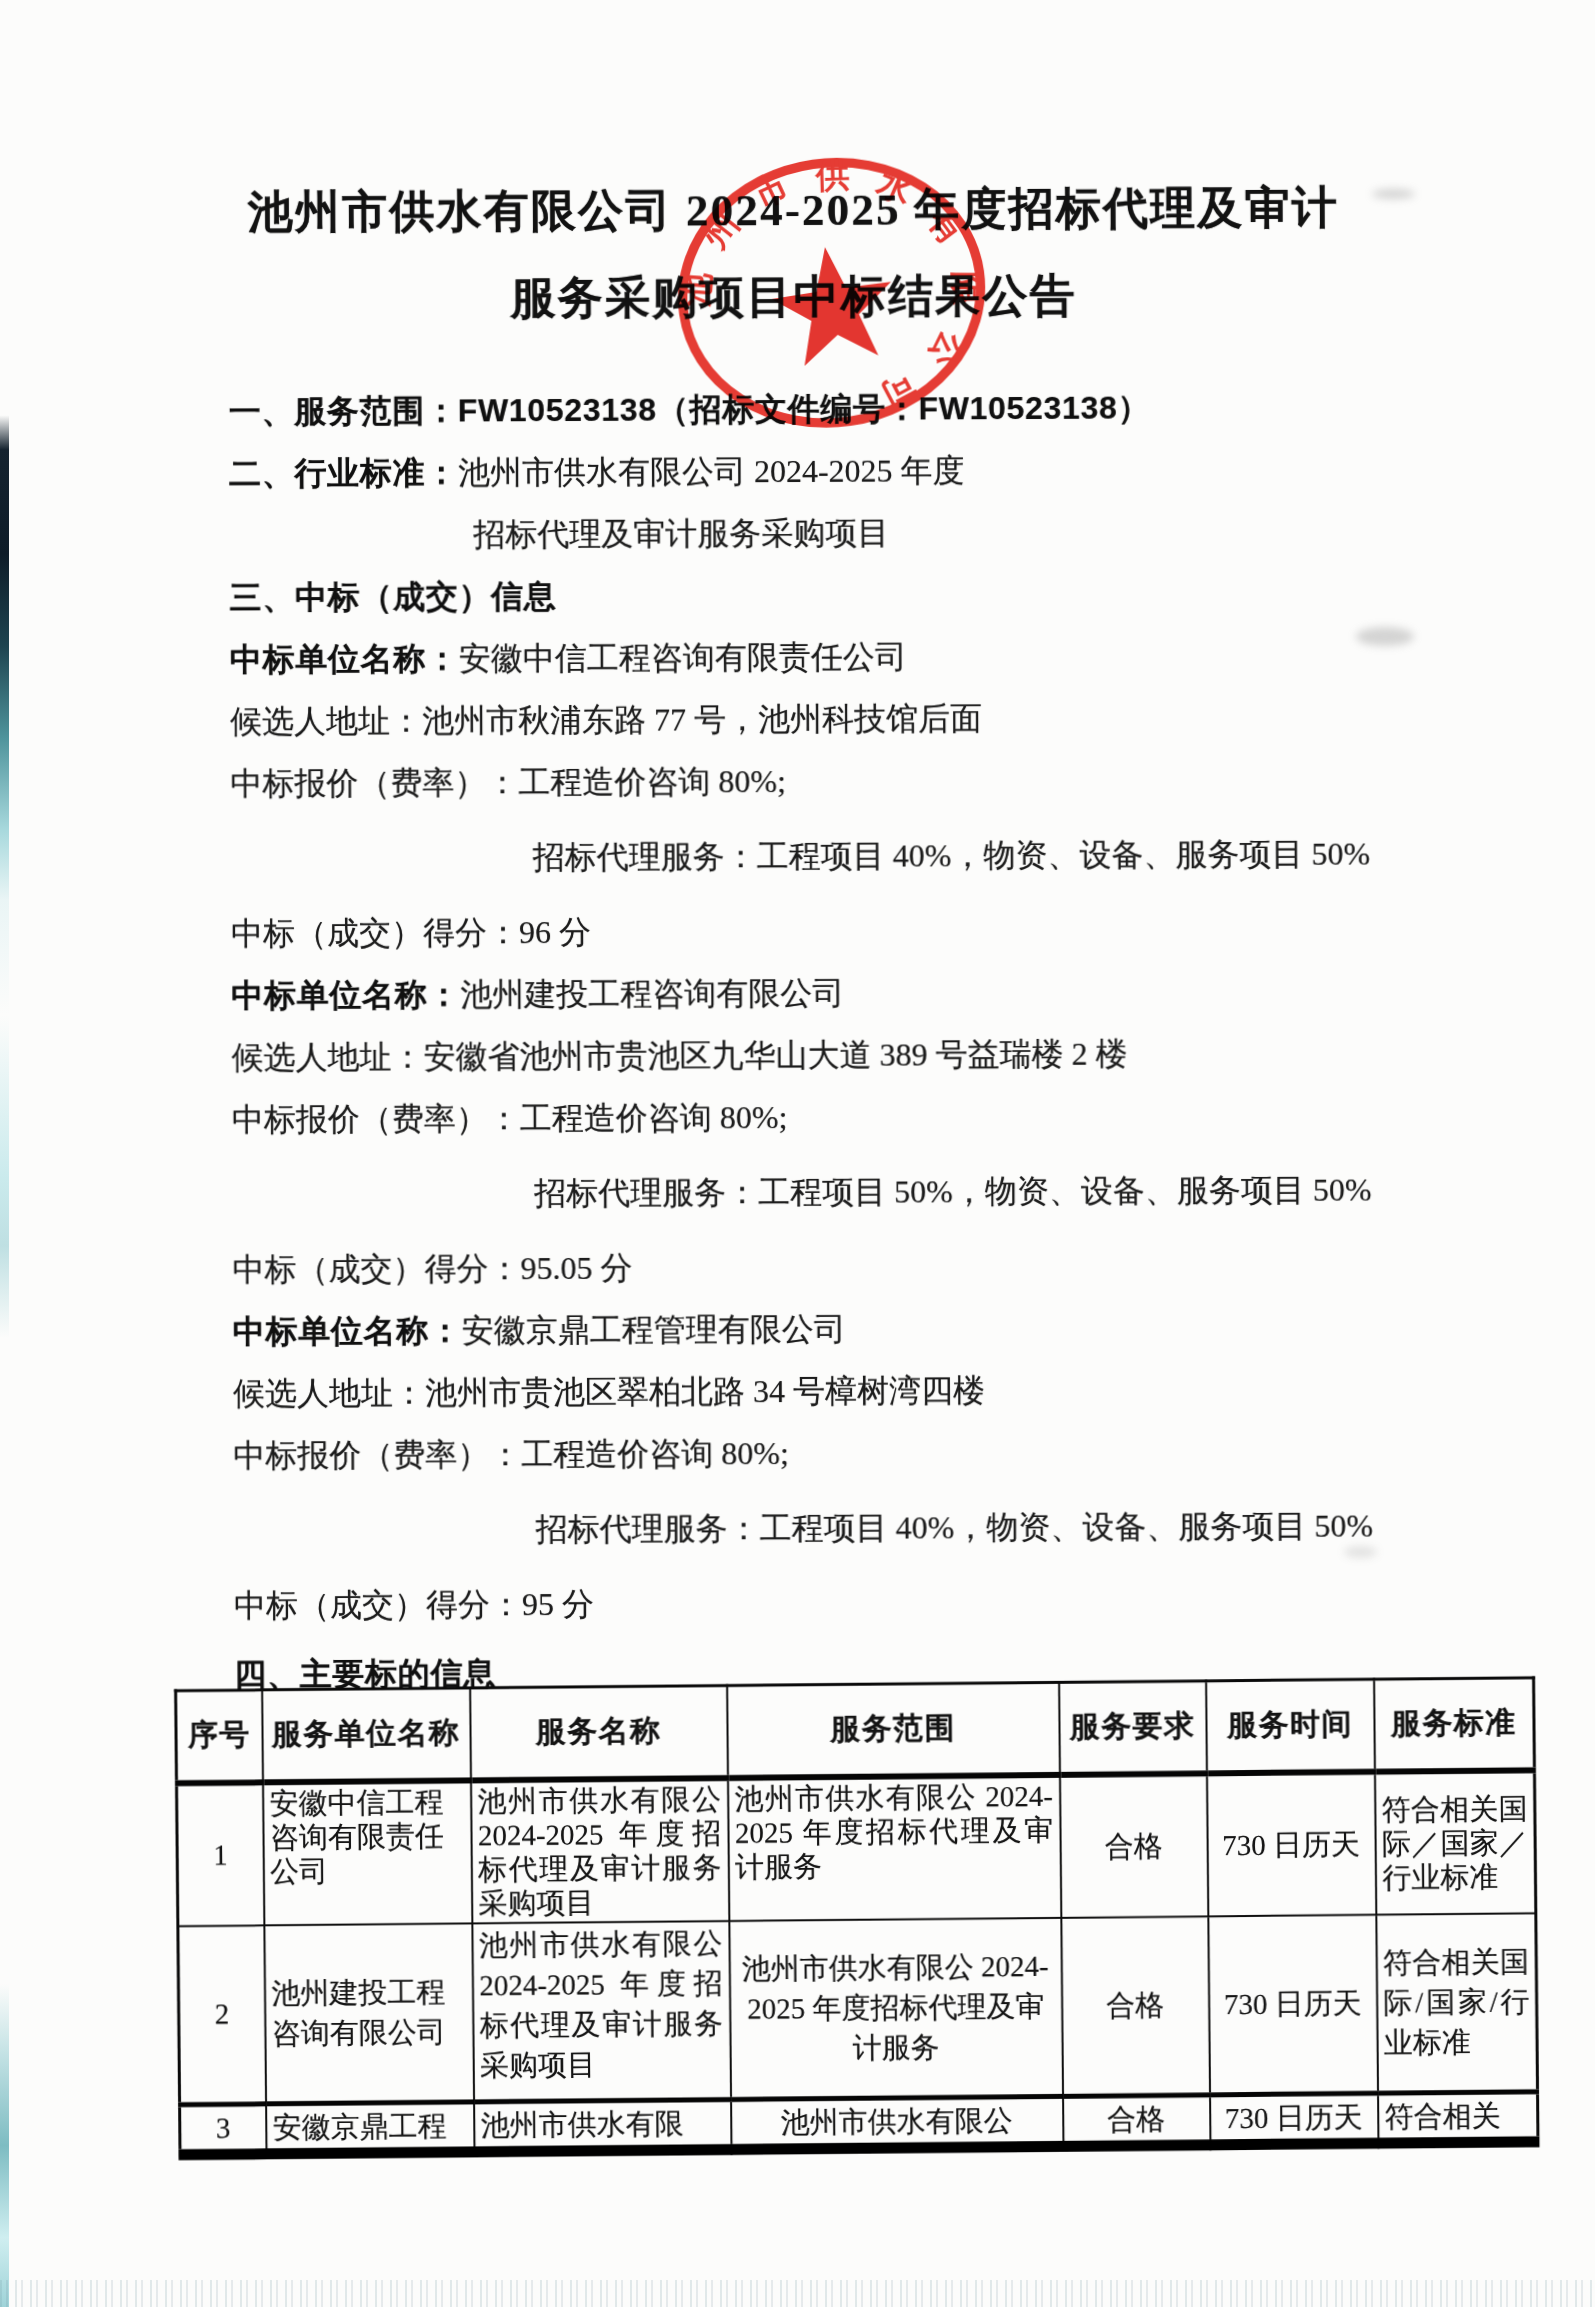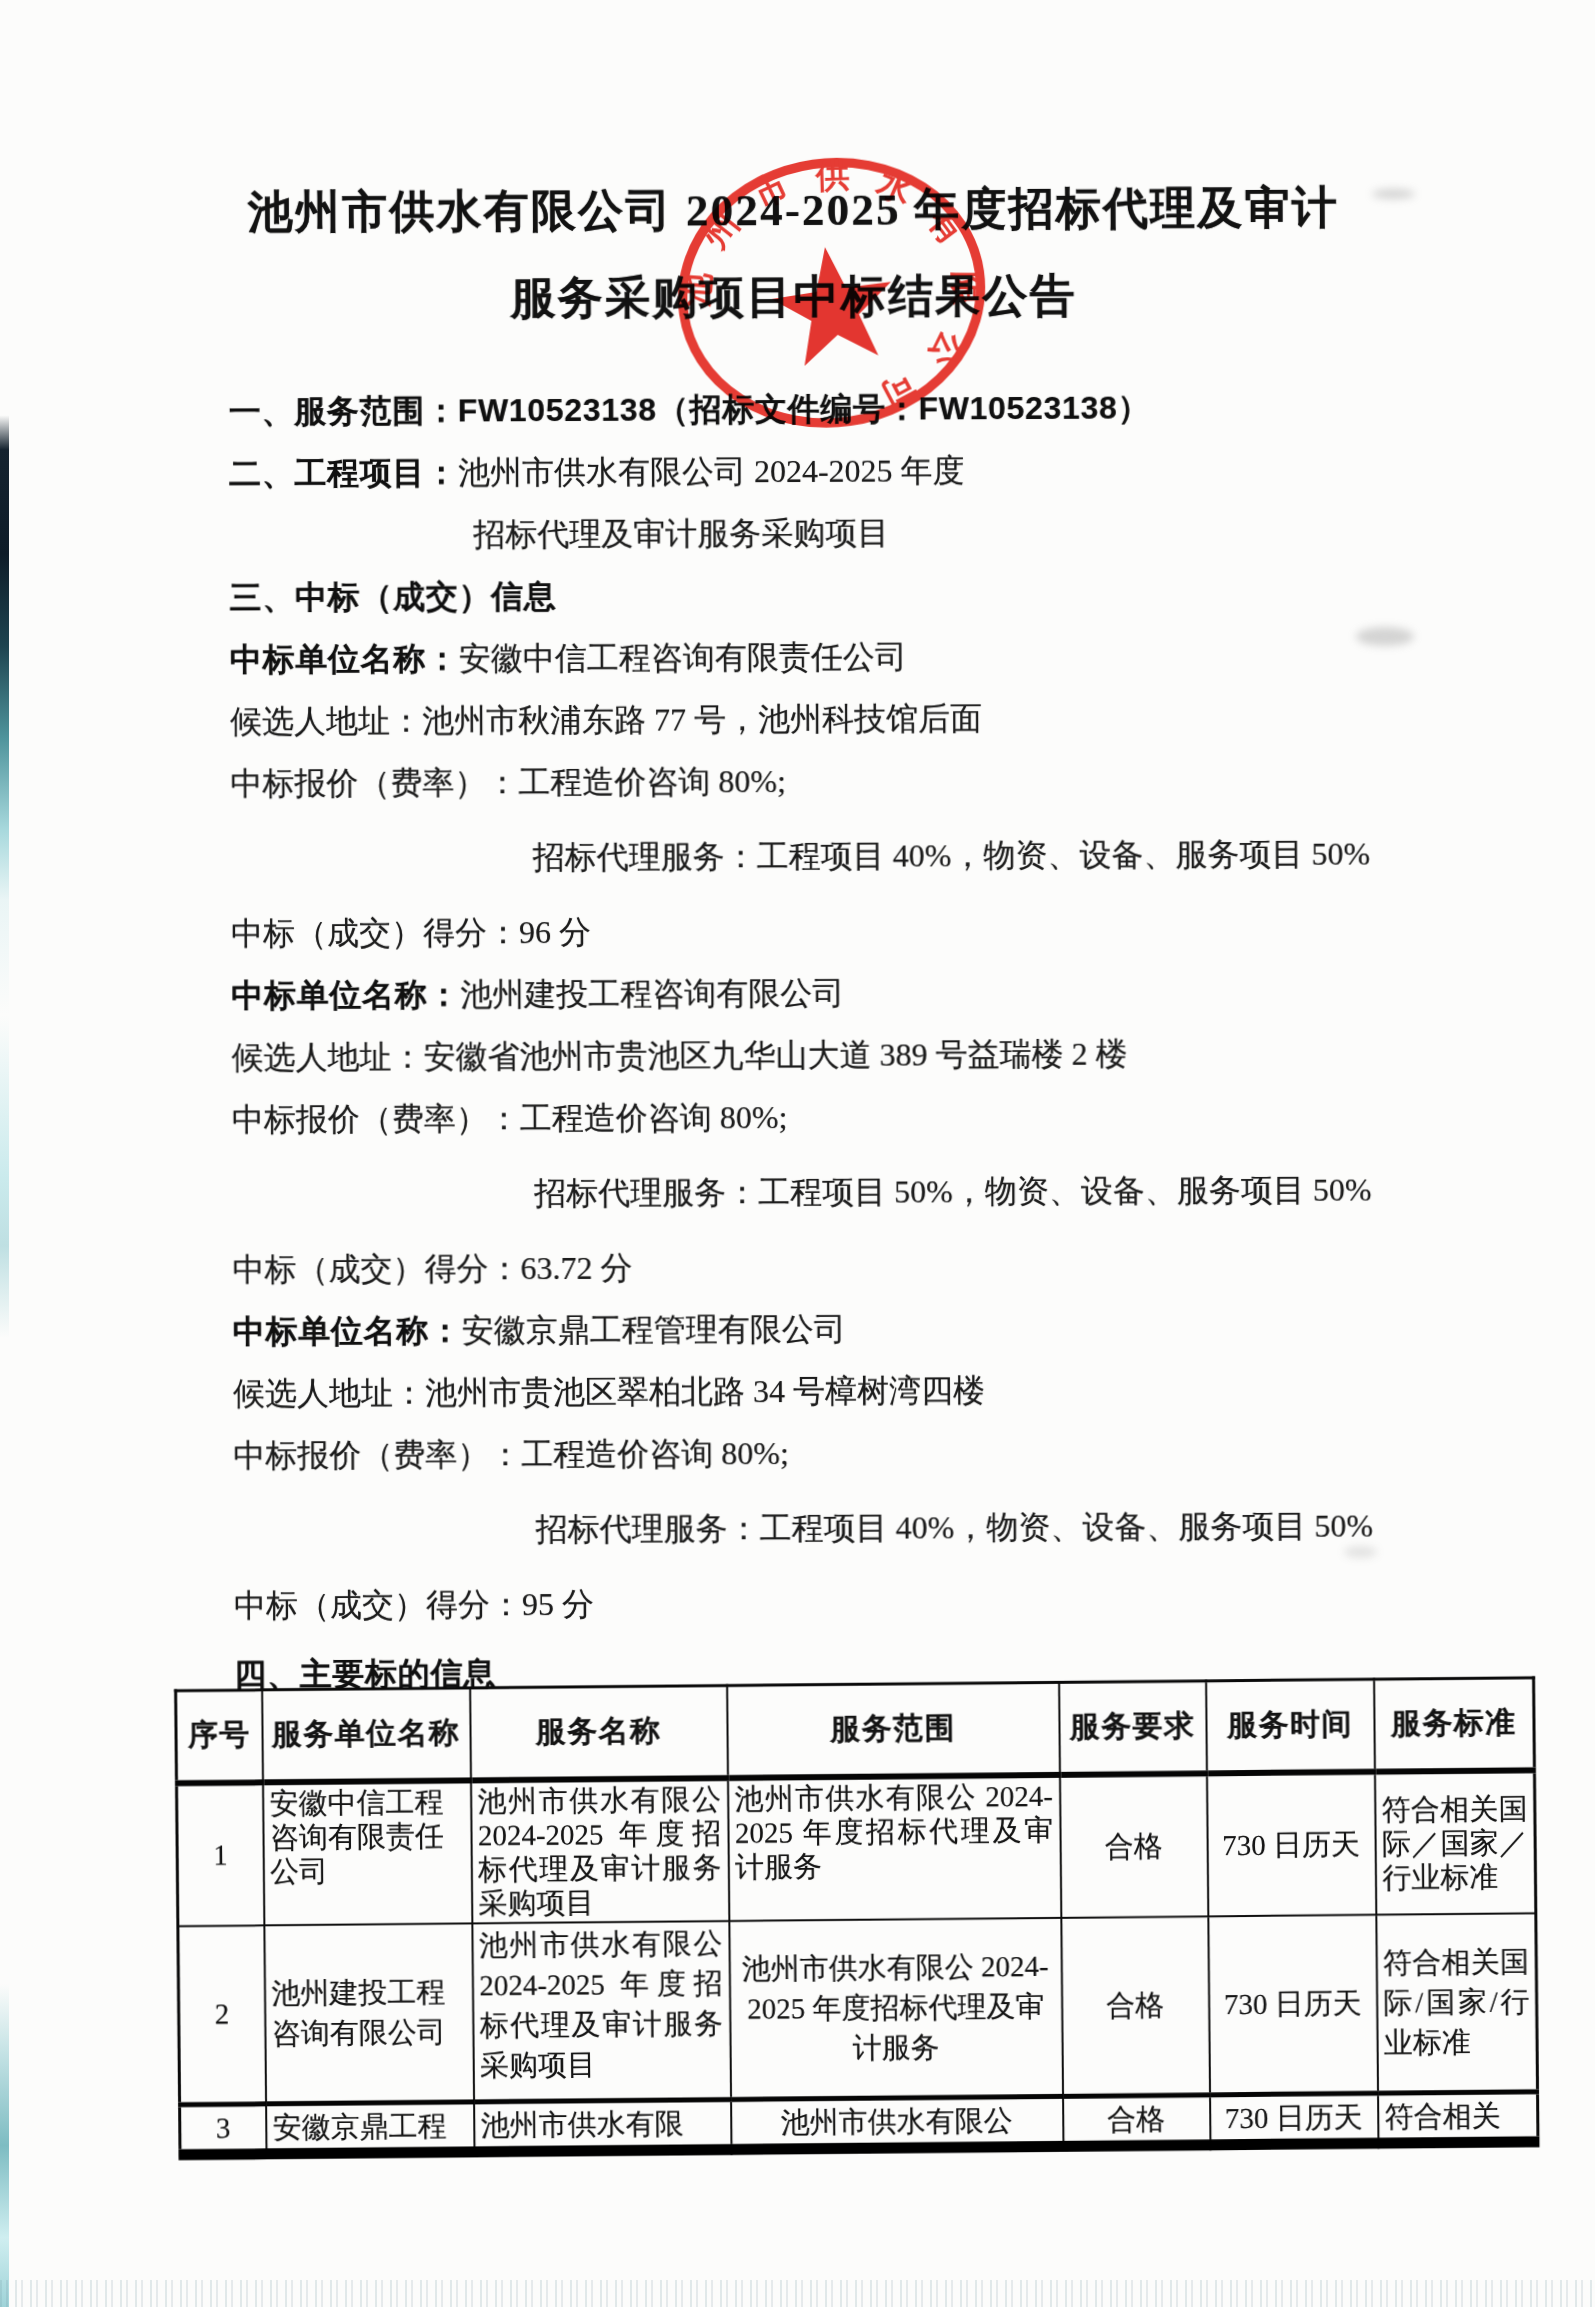--- a/index.html
+++ b/index.html
@@ -113,36 +113,36 @@
 
   <div class="title">
     <div>池州市供水有限公司 2024-2025 年度招标代理及审计</div>
     <div>服务采购项目中标结果公告</div>
   </div>
 
   <div class="bodytext">
 
     <div class="line"><span class="lbl">一、服务范围：</span><span class="lbl">FW10523138（招标文件编号：FW10523138）</span></div>
 
-    <div class="line"><span class="lbl">二、工程项目：</span><span>池州市供水有限公司 2024-2025 年度</span></div>
+    <div class="line"><span class="lbl">二、行业标准：</span><span>池州市供水有限公司 2024-2025 年度</span></div>
     <div class="line indent1">招标代理及审计服务采购项目</div>
 
     <div class="line"><span class="lbl">三、中标（成交）信息</span></div>
 
     <div class="line"><span class="lbl">中标单位名称：</span><span>安徽中信工程咨询有限责任公司</span></div>
     <div class="line"><span>候选人地址：</span><span>池州市秋浦东路 77 号，池州科技馆后面</span></div>
     <div class="line"><span>中标报价（费率）：</span><span>工程造价咨询 80%;</span></div>
     <div class="line indent2 svc">招标代理服务：工程项目 40%，物资、设备、服务项目 50%</div>
     <div class="line"><span>中标（成交）得分：</span><span>96 分</span></div>
 
     <div class="line"><span class="lbl">中标单位名称：</span><span>池州建投工程咨询有限公司</span></div>
     <div class="line"><span>候选人地址：</span><span>安徽省池州市贵池区九华山大道 389 号益瑞楼 2 楼</span></div>
     <div class="line"><span>中标报价（费率）：</span><span>工程造价咨询 80%;</span></div>
     <div class="line indent2 svc">招标代理服务：工程项目 50%，物资、设备、服务项目 50%</div>
-    <div class="line"><span>中标（成交）得分：</span><span>63.72 分</span></div>
+    <div class="line"><span>中标（成交）得分：</span><span>95.05 分</span></div>
 
     <div class="line"><span class="lbl">中标单位名称：</span><span>安徽京鼎工程管理有限公司</span></div>
     <div class="line"><span>候选人地址：</span><span>池州市贵池区翠柏北路 34 号樟树湾四楼</span></div>
     <div class="line"><span>中标报价（费率）：</span><span>工程造价咨询 80%;</span></div>
     <div class="line indent2 svc">招标代理服务：工程项目 40%，物资、设备、服务项目 50%</div>
     <div class="line"><span>中标（成交）得分：</span><span>95 分</span></div>
 
     <div class="line sec4"><span class="lbl">四、主要标的信息</span></div>
   </div>
 

